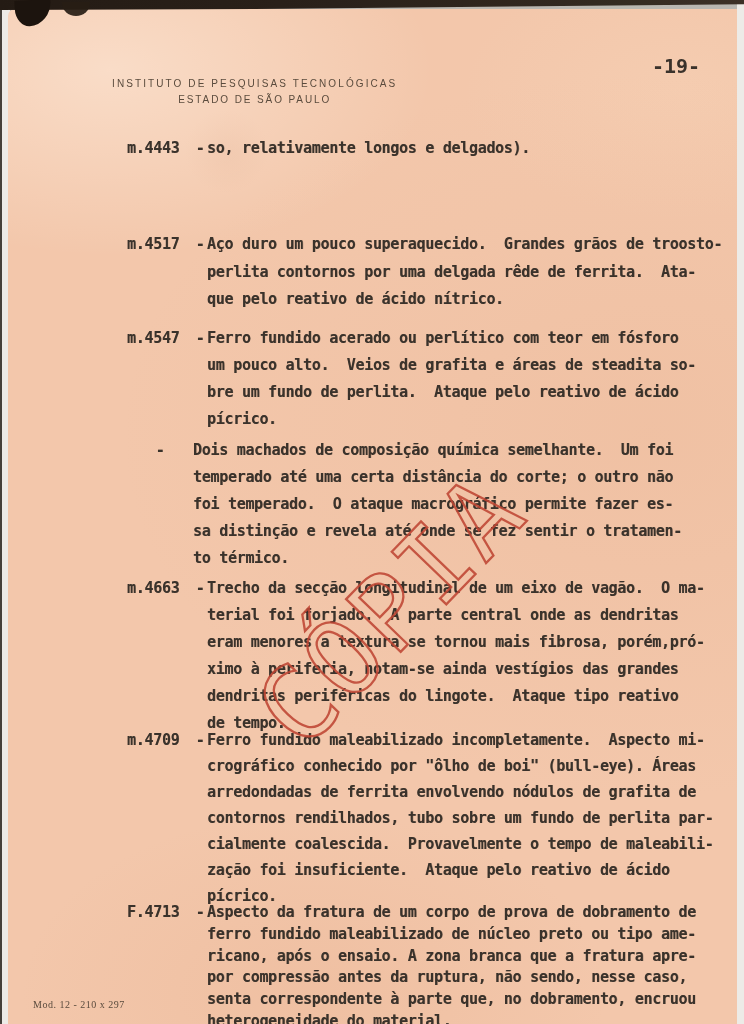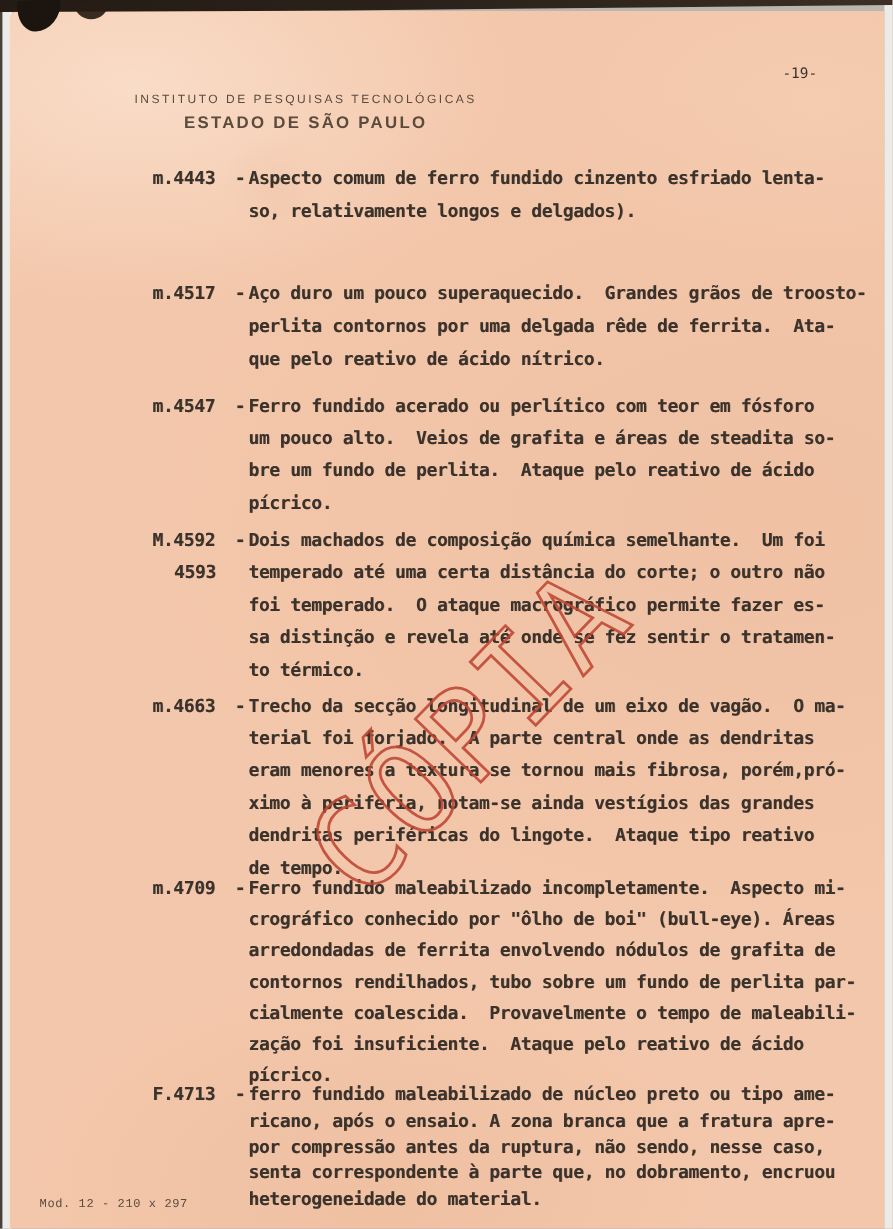--- a/index.html
+++ b/index.html
@@ -27,35 +27,35 @@
       radial-gradient(ellipse 520px 300px at 14% 6%, rgba(255,238,223,.55), transparent 62%),
       radial-gradient(ellipse 760px 520px at 88% 42%, rgba(223,160,122,.16), transparent 70%),
       radial-gradient(ellipse 420px 260px at 42% 97%, rgba(222,157,119,.18), transparent 70%),
       radial-gradient(ellipse 300px 180px at 92% 8%, rgba(248,214,186,.35), transparent 72%),
       radial-gradient(circle 60px at 30% 14%, rgba(210,150,115,.15), transparent 70%);
     border-top-left-radius:7px;overflow:hidden;}
   
   .letterhead{position:absolute;left:104px;top:69px;color:var(--letterhead,#5a4b3d);
     font-family:"Liberation Sans",sans-serif;}
   .lh1{font-size:10px;letter-spacing:2.1px;white-space:nowrap;}
-  .lh2{font-size:14px;letter-spacing:1.9px;margin-top:5px;text-align:center;white-space:nowrap;font-weight:bold;}
+  .lh2{font-size:10px;letter-spacing:1.9px;margin-top:5px;text-align:center;white-space:nowrap;}
   
-  .pageno{position:absolute;left:644px;top:45px;font-weight:normal;font-size:12px;
+  .pageno{position:absolute;left:644px;top:45px;font-weight:bold;font-size:20px;
     color:var(--ink,#3a322b);letter-spacing:0;}
   
   .entries{position:absolute;inset:0;}
   .entry{position:absolute;left:119px;display:grid;grid-template-columns:66px 14px auto;
     color:var(--ink,#3a322b);font-weight:bold;font-size:15px;letter-spacing:-0.3px;
     line-height:var(--lh,27px);text-shadow:.4px 0 0 rgba(58,50,43,.45);}
   .elabel{white-space:pre;}
   .elabel2{padding-left:18px;}
   .edash{text-align:center;}
   .tline{white-space:pre;}
   
-  .footer{position:absolute;left:25px;top:990px;font-family:Liberation Mono, monospace;
+  .footer{position:absolute;left:25px;top:990px;font-family:Liberation Serif, serif;
     font-size:10px;letter-spacing:.5px;color:var(--letterhead,#564a3c);}
   
   .stamp{position:absolute;left:196px;top:479px;width:430px;height:180px;
     transform:rotate(-46deg);transform-origin:50% 50%;opacity:.88;z-index:5;pointer-events:none;}
   .stamp text{font-family:"DejaVu Sans Mono",monospace;font-size:104px;letter-spacing:3px;
     fill:none;stroke:var(--stamp,#bf4634);stroke-width:2.3;stroke-linejoin:miter;}
 </style>
 </head>
 <body>
 
@@ -68,21 +68,20 @@
   <div class="letterhead">
     <div class="lh1">INSTITUTO DE PESQUISAS TECNOLÓGICAS</div>
     <div class="lh2">ESTADO DE SÃO PAULO</div>
   </div>
 
   <div class="entries">
       <div class="entry" style="top: 126px; --lh: 27.5px;">
         <div class="elabel">m.4443</div>
         <div class="edash">-</div>
         <div class="etext">
-          <div class="tline">Aspecto comum de ferro fundido cinzento esfriado lenta-</div>
           <div class="tline">so, relativamente longos e delgados).</div>
         </div>
       </div>
       <div class="entry" style="top: 222px; --lh: 27.5px;">
         <div class="elabel">m.4517</div>
         <div class="edash">-</div>
         <div class="etext">
           <div class="tline">Aço duro um pouco superaquecido.  Grandes grãos de troosto-</div>
           <div class="tline">perlita contornos por uma delgada rêde de ferrita.  Ata-</div>
           <div class="tline">que pelo reativo de ácido nítrico.</div>
@@ -92,21 +91,20 @@
         <div class="elabel">m.4547</div>
         <div class="edash">-</div>
         <div class="etext">
           <div class="tline">Ferro fundido acerado ou perlítico com teor em fósforo</div>
           <div class="tline">um pouco alto.  Veios de grafita e áreas de steadita so-</div>
           <div class="tline">bre um fundo de perlita.  Ataque pelo reativo de ácido</div>
           <div class="tline">pícrico.</div>
         </div>
       </div>
       <div class="entry" style="top: 428px; --lh: 27px;">
-        <div class="elabel">M.4592<div class="elabel2">4593</div></div>
         <div class="edash">-</div>
         <div class="etext">
           <div class="tline">Dois machados de composição química semelhante.  Um foi</div>
           <div class="tline">temperado até uma certa distância do corte; o outro não</div>
           <div class="tline">foi temperado.  O ataque macrográfico permite fazer es-</div>
           <div class="tline">sa distinção e revela até onde se fez sentir o tratamen-</div>
           <div class="tline">to térmico.</div>
         </div>
       </div>
       <div class="entry" style="top: 566px; --lh: 27px;">
@@ -131,20 +129,21 @@
           <div class="tline">contornos rendilhados, tubo sobre um fundo de perlita par-</div>
           <div class="tline">cialmente coalescida.  Provavelmente o tempo de maleabili-</div>
           <div class="tline">zação foi insuficiente.  Ataque pelo reativo de ácido</div>
           <div class="tline">pícrico.</div>
         </div>
       </div>
       <div class="entry" style="top: 893px; --lh: 21.8px;">
         <div class="elabel">F.4713</div>
         <div class="edash">-</div>
         <div class="etext">
+          <div class="tline">Aspecto da fratura de um corpo de prova de dobramento de</div>
           <div class="tline">ferro fundido maleabilizado de núcleo preto ou tipo ame-</div>
           <div class="tline">ricano, após o ensaio. A zona branca que a fratura apre-</div>
           <div class="tline">por compressão antes da ruptura, não sendo, nesse caso,</div>
           <div class="tline">senta correspondente à parte que, no dobramento, encruou</div>
           <div class="tline">heterogeneidade do material.</div>
         </div>
       </div>
     </div>
 
   <svg class="stamp" viewBox="0 0 430 180" xmlns="http://www.w3.org/2000/svg">

